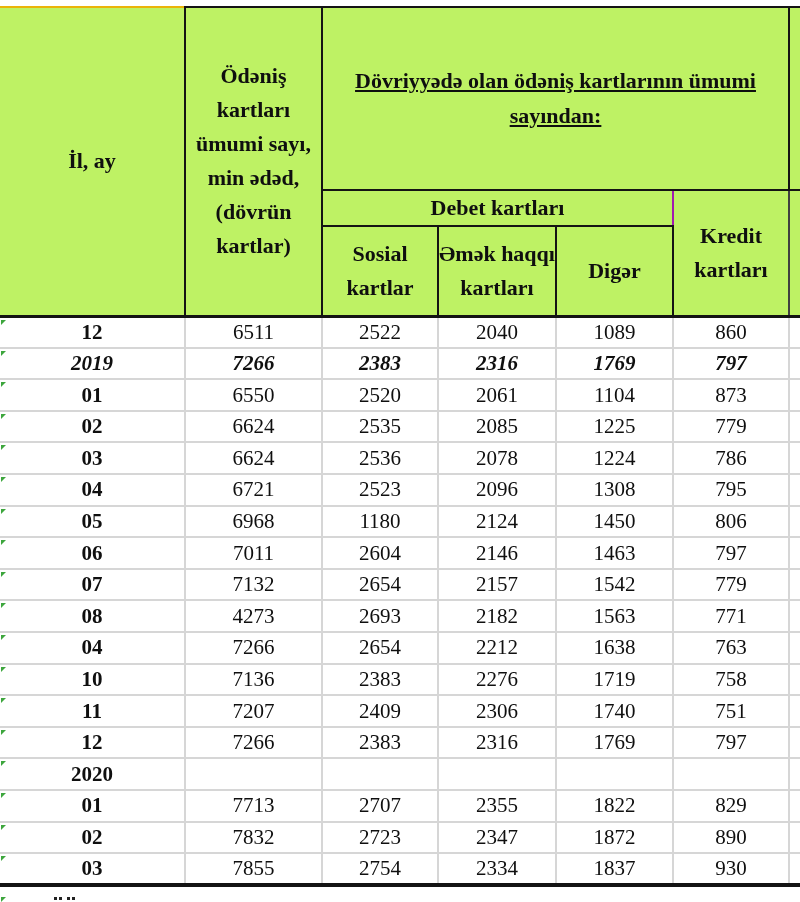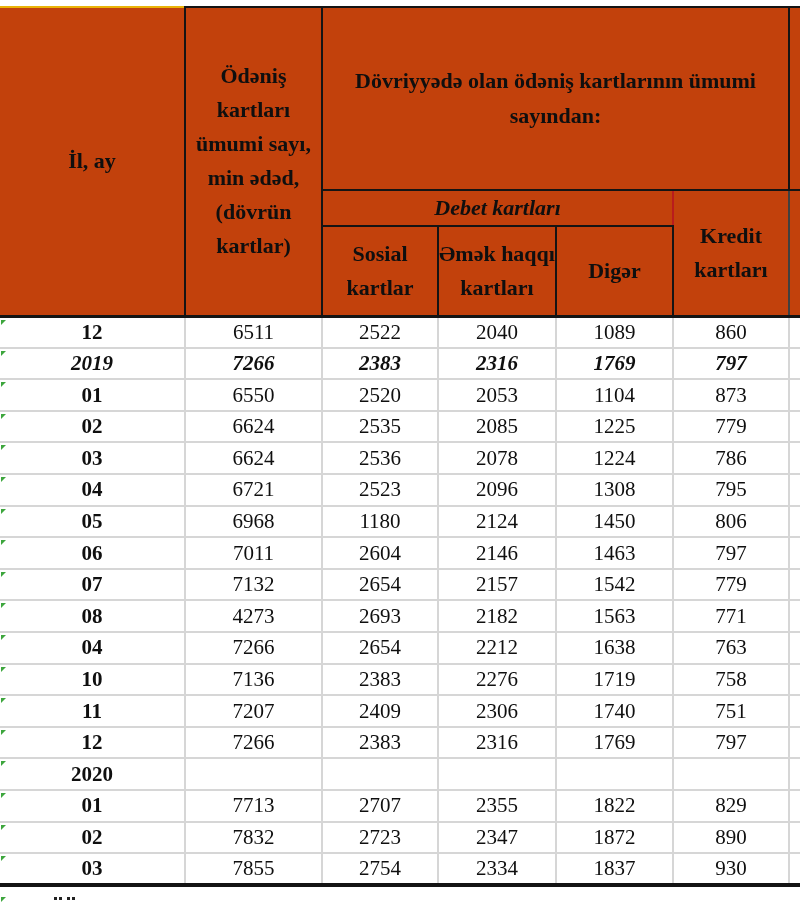--- a/index.html
+++ b/index.html
@@ -12,29 +12,29 @@
     color:#0f0f0f;
   }
   .clip{position:absolute;left:0;top:6px;width:800px;overflow:hidden;}
   table.t{
     border-collapse:collapse;
     table-layout:fixed;
     width:810px;
   }
   .t th,.t td{padding:0;margin:0;vertical-align:middle;text-align:center;overflow:hidden;}
   
-  .t th{font-weight:bold;font-size:22px;line-height:1.55;background:#c2410c;}
+  .t th{font-weight:bold;font-size:22px;line-height:1.55;background:#bef264;}
   .hA{border-top:2px solid #eab308;border-right:2px solid #141414;border-bottom:3px solid #141414;}
   .hB{border-top:2px solid #141414;border-right:2px solid #141414;border-bottom:3px solid #141414;
       font-size:21px;line-height:1.8;}
   .hB .hline{display:block;}
   .hC{border-top:2px solid #141414;border-right:2px solid #141414;border-bottom:2px solid #141414;
-      line-height:1.6;padding:0 12px;}
+      line-height:1.6;padding:0 12px;text-decoration:underline;}
   .hS1{border-top:2px solid #141414;border-bottom:2px solid #141414;}
-  .hD{border-right:2px solid #b91c1c;border-bottom:2px solid #141414;line-height:1.0;font-style:italic;}
+  .hD{border-right:2px solid #a21caf;border-bottom:2px solid #141414;line-height:1.0;}
   .hE{border-right:2px solid #404040;border-bottom:3px solid #141414;line-height:1.55;padding:0 6px;}
   .hS2{border-bottom:3px solid #141414;}
   .hF,.hG,.hH{border-right:2px solid #141414;border-bottom:3px solid #141414;line-height:1.5;padding:0 4px;}
   .hG{line-height:1.45;}
   
   .t tbody tr{height:31.6px;}
   .t tbody td{
     font-size:21px;
     border-right:2px solid #d6d6d6;
     border-bottom:2px solid #d6d6d6;
@@ -143,21 +143,21 @@
       <td class="num">797</td>
       <td class="sliv"></td>
     </tr>
           <tr>
       <td class="lbl">
         <span class="gdot"></span>
         <span class="lbltxt">01</span>
       </td>
       <td class="num">6550</td>
       <td class="num">2520</td>
-      <td class="num">2053</td>
+      <td class="num">2061</td>
       <td class="num">1104</td>
       <td class="num">873</td>
       <td class="sliv"></td>
     </tr>
           <tr>
       <td class="lbl">
         <span class="gdot"></span>
         <span class="lbltxt">02</span>
       </td>
       <td class="num">6624</td>

